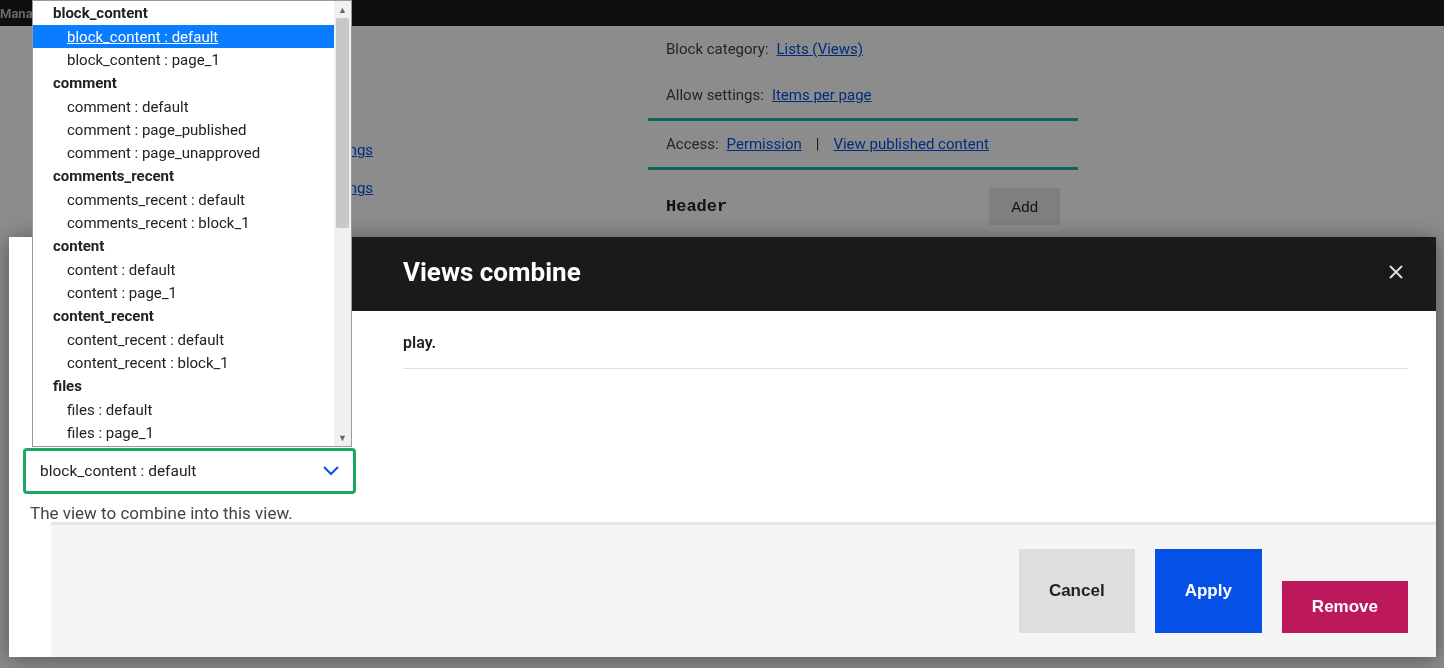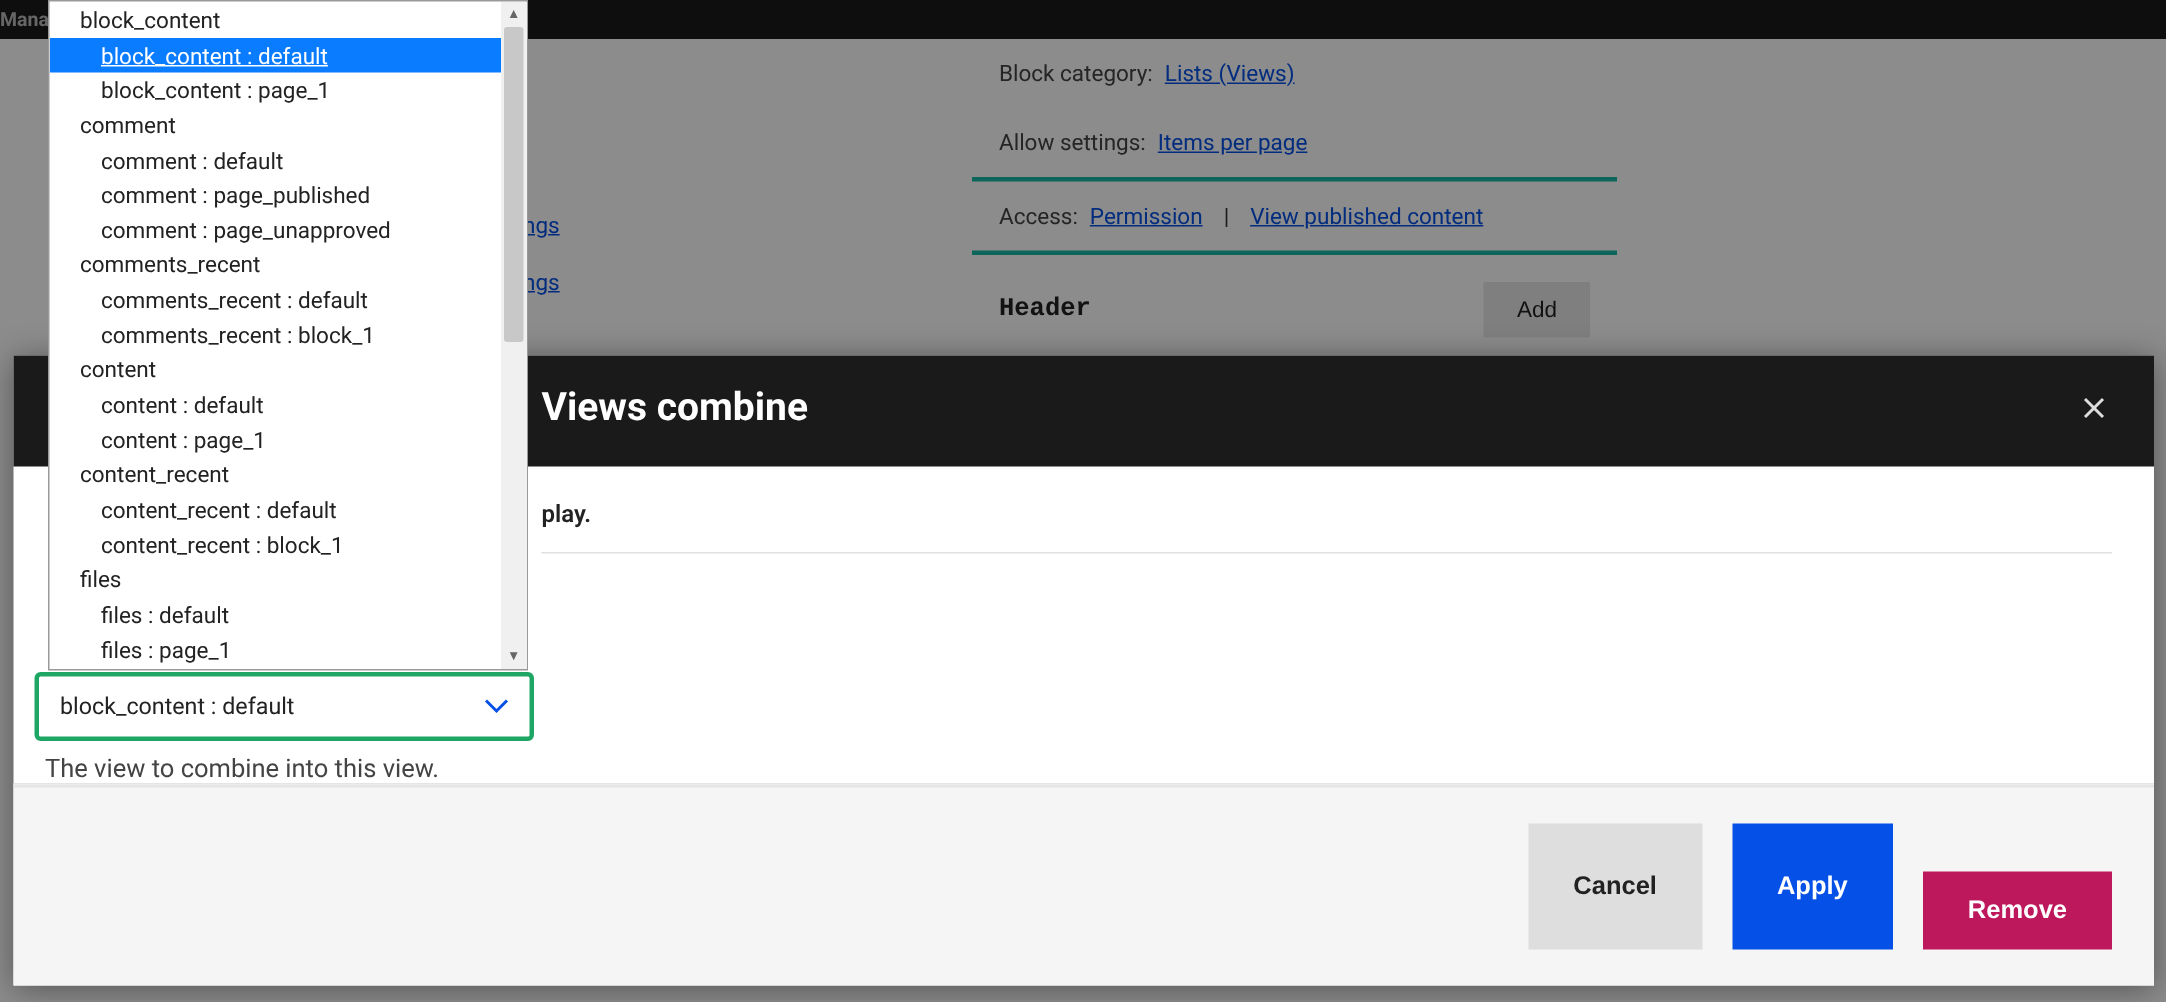--- a/index.html
+++ b/index.html
@@ -54,21 +54,21 @@
     position:absolute; left:345px; top:115px; font-size:15px;
   }
   .bg-settings a { display:block; color:#0550e6; text-decoration:underline; margin-bottom:20px;}
   
   .modal {
     position: absolute;
     left: 9px; top: 237px;
     width: 1427px; height: 420px;
     background: #fff;
     box-shadow: 0 2px 20px rgba(0,0,0,0.4);
-    display:flex; flex-direction:column;
+    display:flex; flex-direction:column;padding-left:42px;
   }
   .modal-header {
     background: #1a1a1a;
     color: #fff;
     padding: 20px 28px 24px 352px;
     font-size: 26px;
     font-weight: 700;
     display:flex; justify-content:space-between; align-items:center;
   }
   .modal-header .close {
@@ -124,21 +124,21 @@
     left: 32px; top: 0px;
     width: 320px; height: 447px;
     background:#fff;
     border: 1px solid #999;
     z-index: 50;
     font-size: 15px;
     color:#222;
     overflow:hidden;
   }
   .dropdown-inner { overflow-y:auto; height:100%; }
-  .dd-group { font-weight:400; padding: 3px 10px 3px 20px; }
+  .dd-group { font-weight:700; padding: 3px 10px 3px 20px; }
   .dd-item { font-weight:400; padding: 2.5px 10px 2.5px 34px; cursor:default;}
   .dd-item.selected { background:#0a7cff; color:#fff; text-decoration:underline;}
   .dd-scrollbar {
     position:absolute; right:0; top:0; width:17px; height:100%;
     background:#f0f0f0;
   }
   .dd-scroll-arrow {
     position:absolute; right:0; width:17px; height:17px;
     display:flex; align-items:center; justify-content:center;
     font-size:9px; color:#666;

